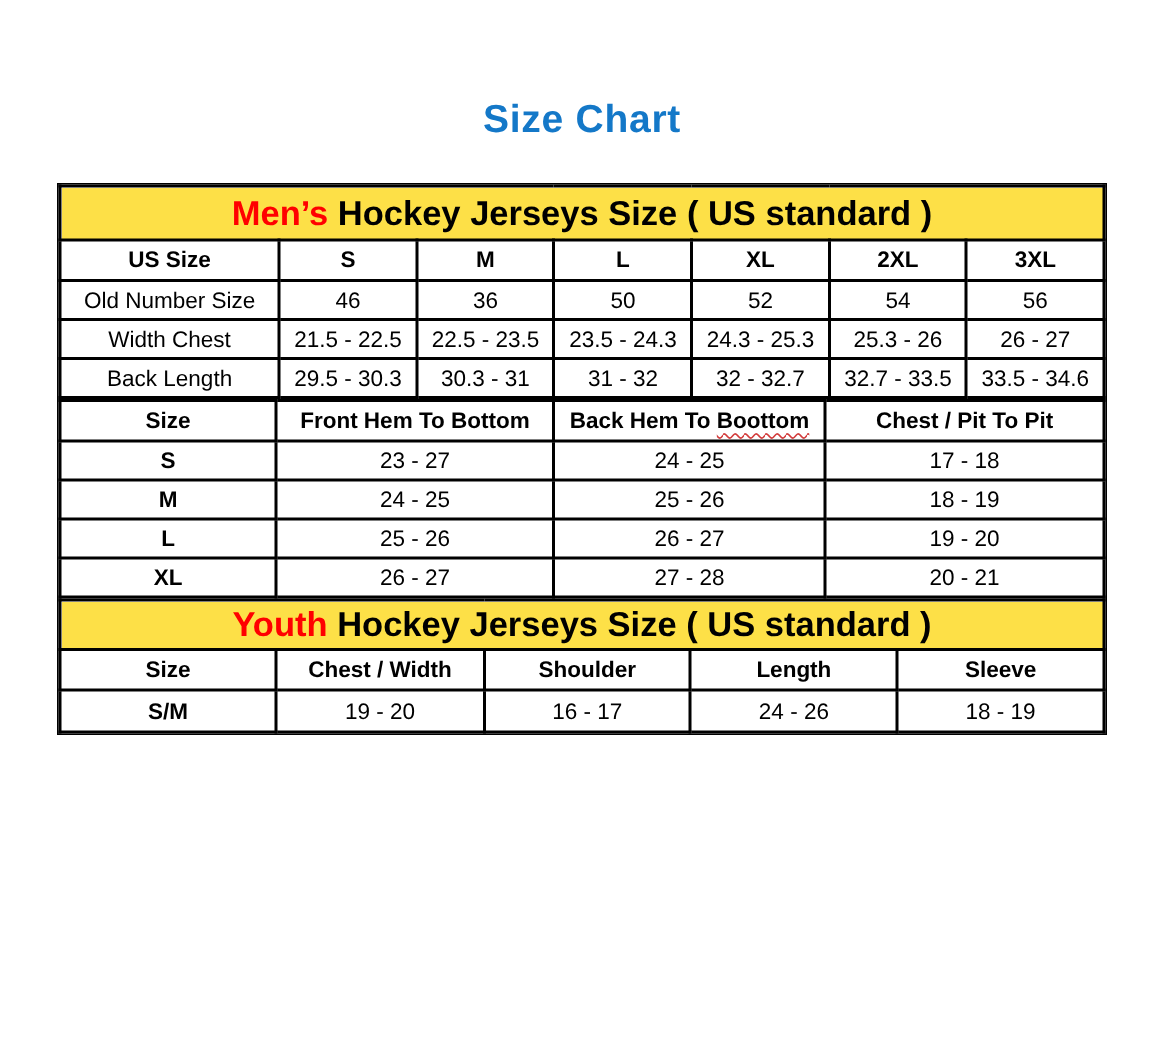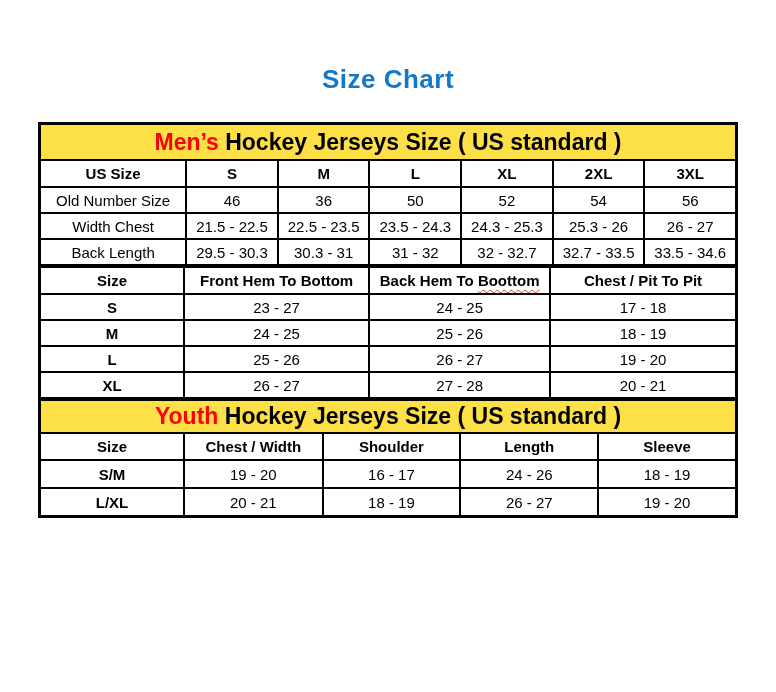--- a/index.html
+++ b/index.html
@@ -179,23 +179,16 @@
       <th>Length</th>
       <th>Sleeve</th>
     </tr>
     <tr class="data">
       <th class="bold-label">S/M</th>
       <td>19 - 20</td>
       <td>16 - 17</td>
       <td>24 - 26</td>
       <td>18 - 19</td>
     </tr>
-    <tr class="data">
-      <th class="bold-label">L/XL</th>
-      <td>20 - 21</td>
-      <td>18 - 19</td>
-      <td>26 - 27</td>
-      <td>19 - 20</td>
-    </tr>
   </tbody>
     </table>
 
 </div>
 
 </body></html>

